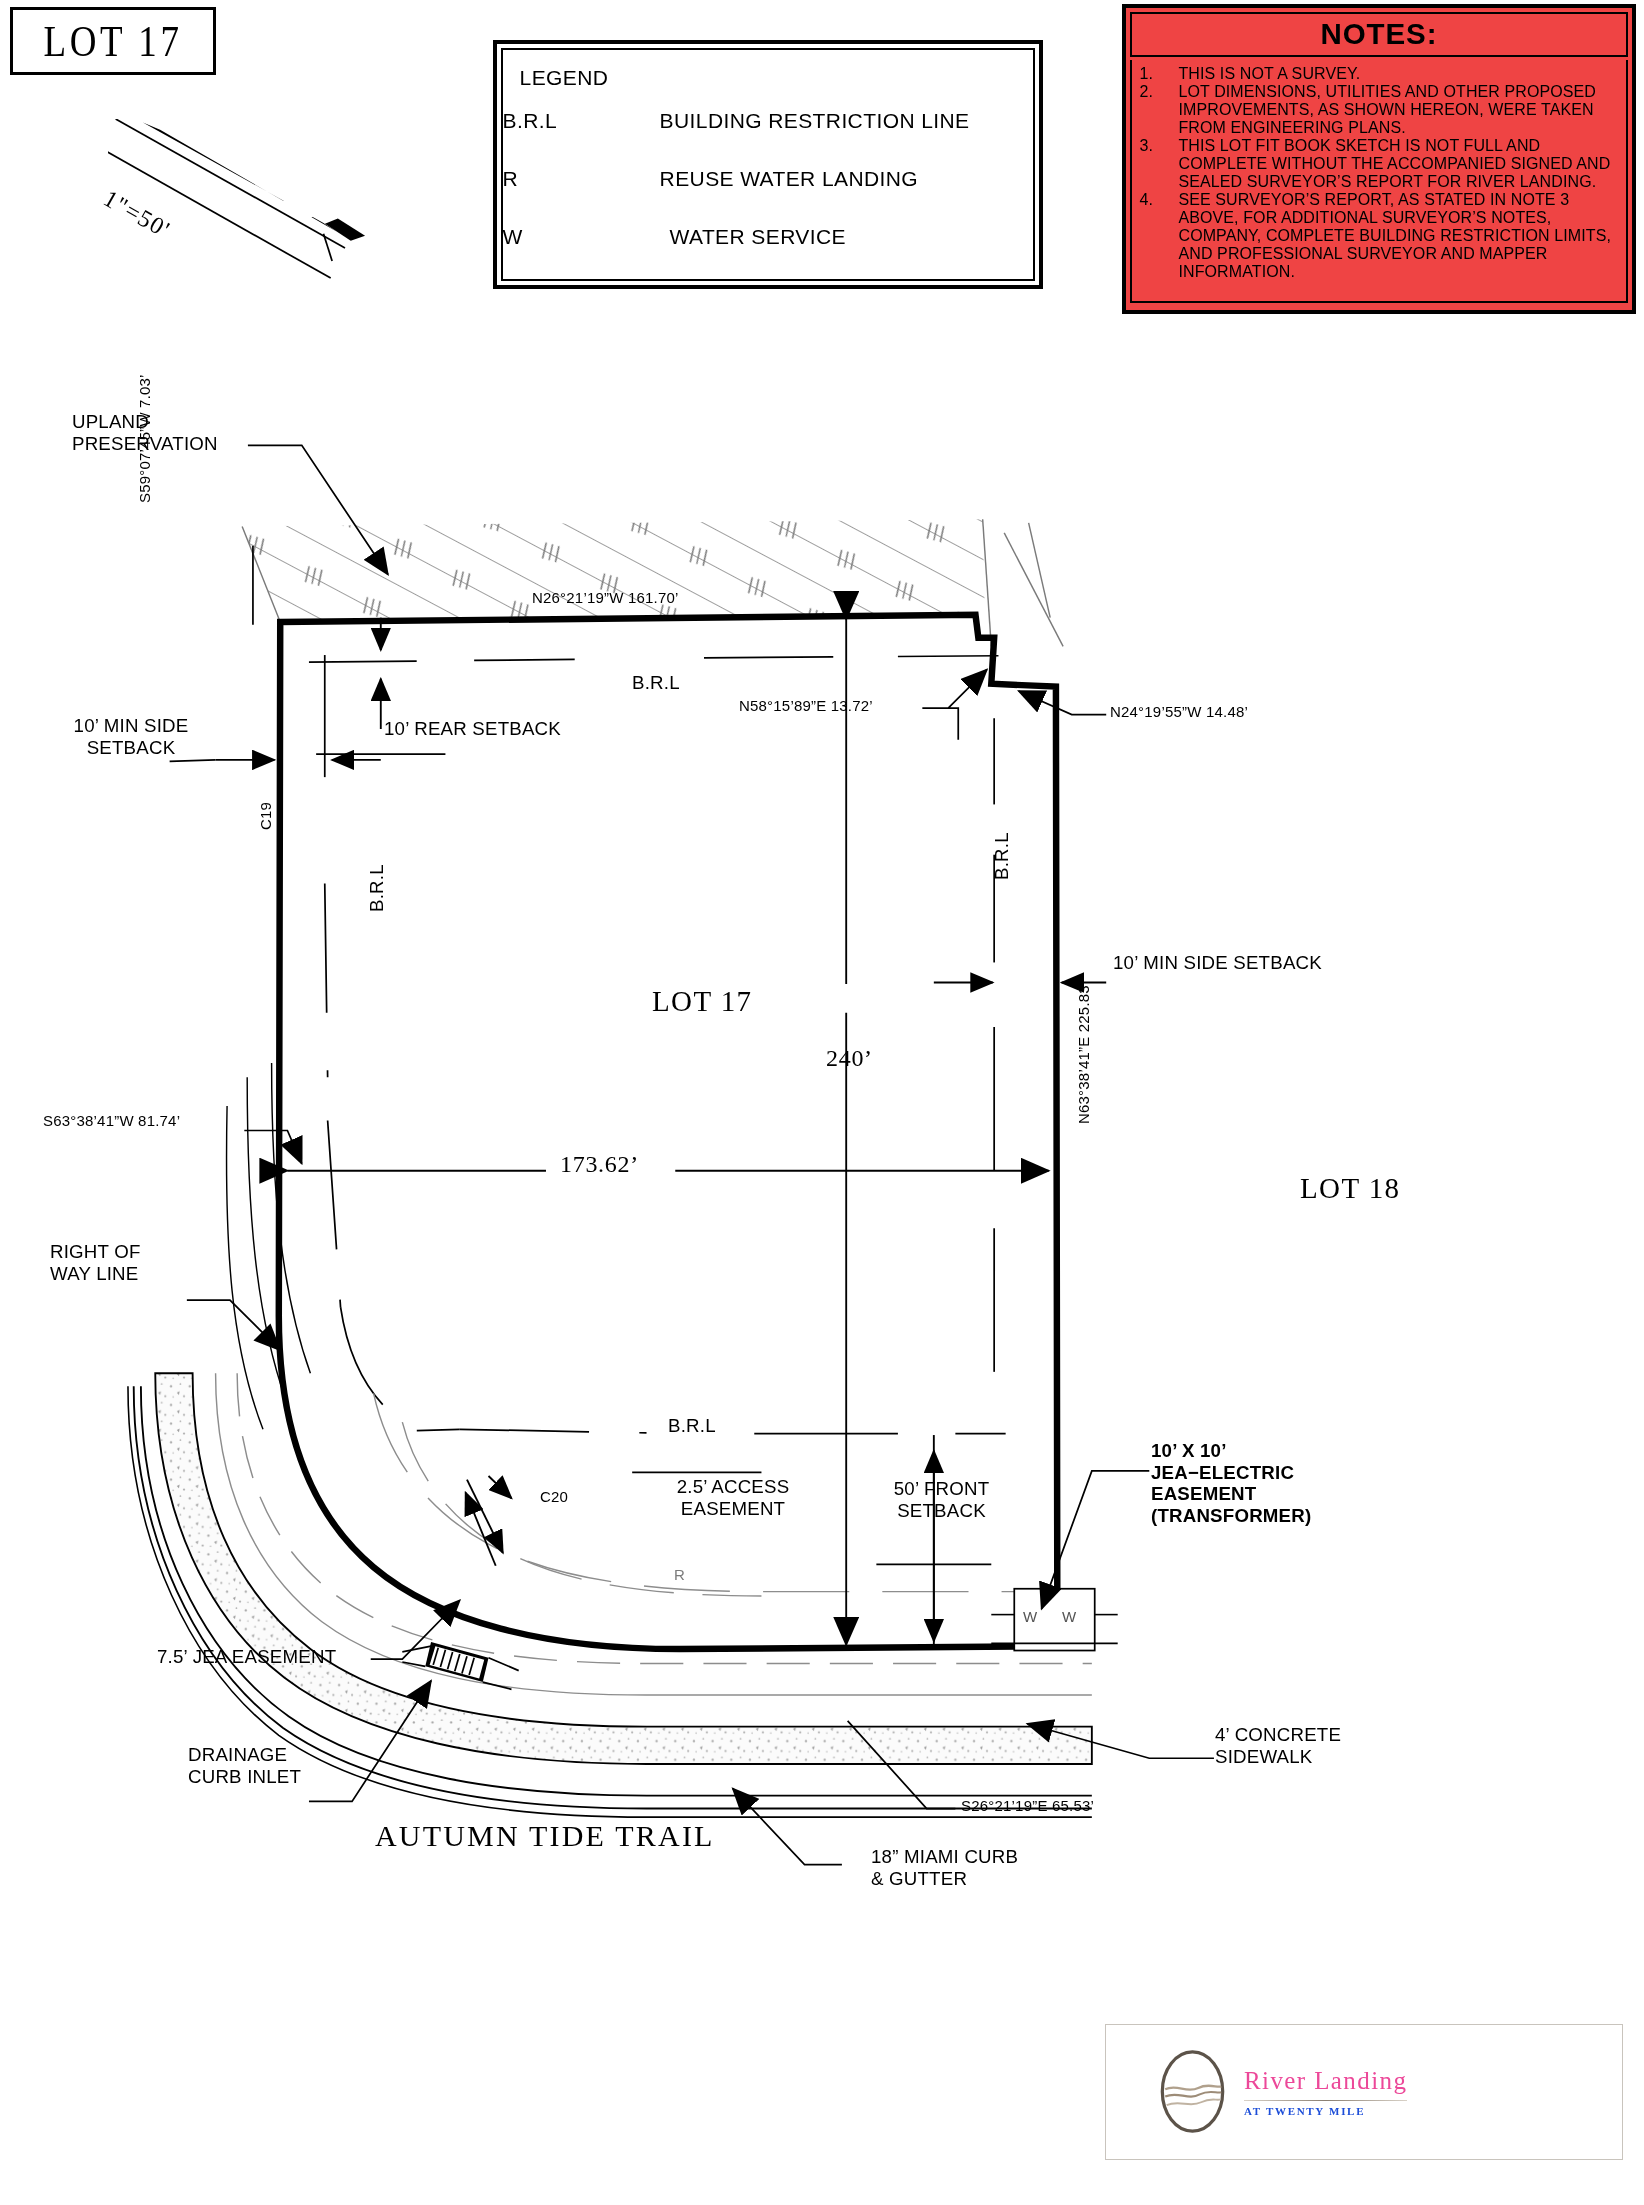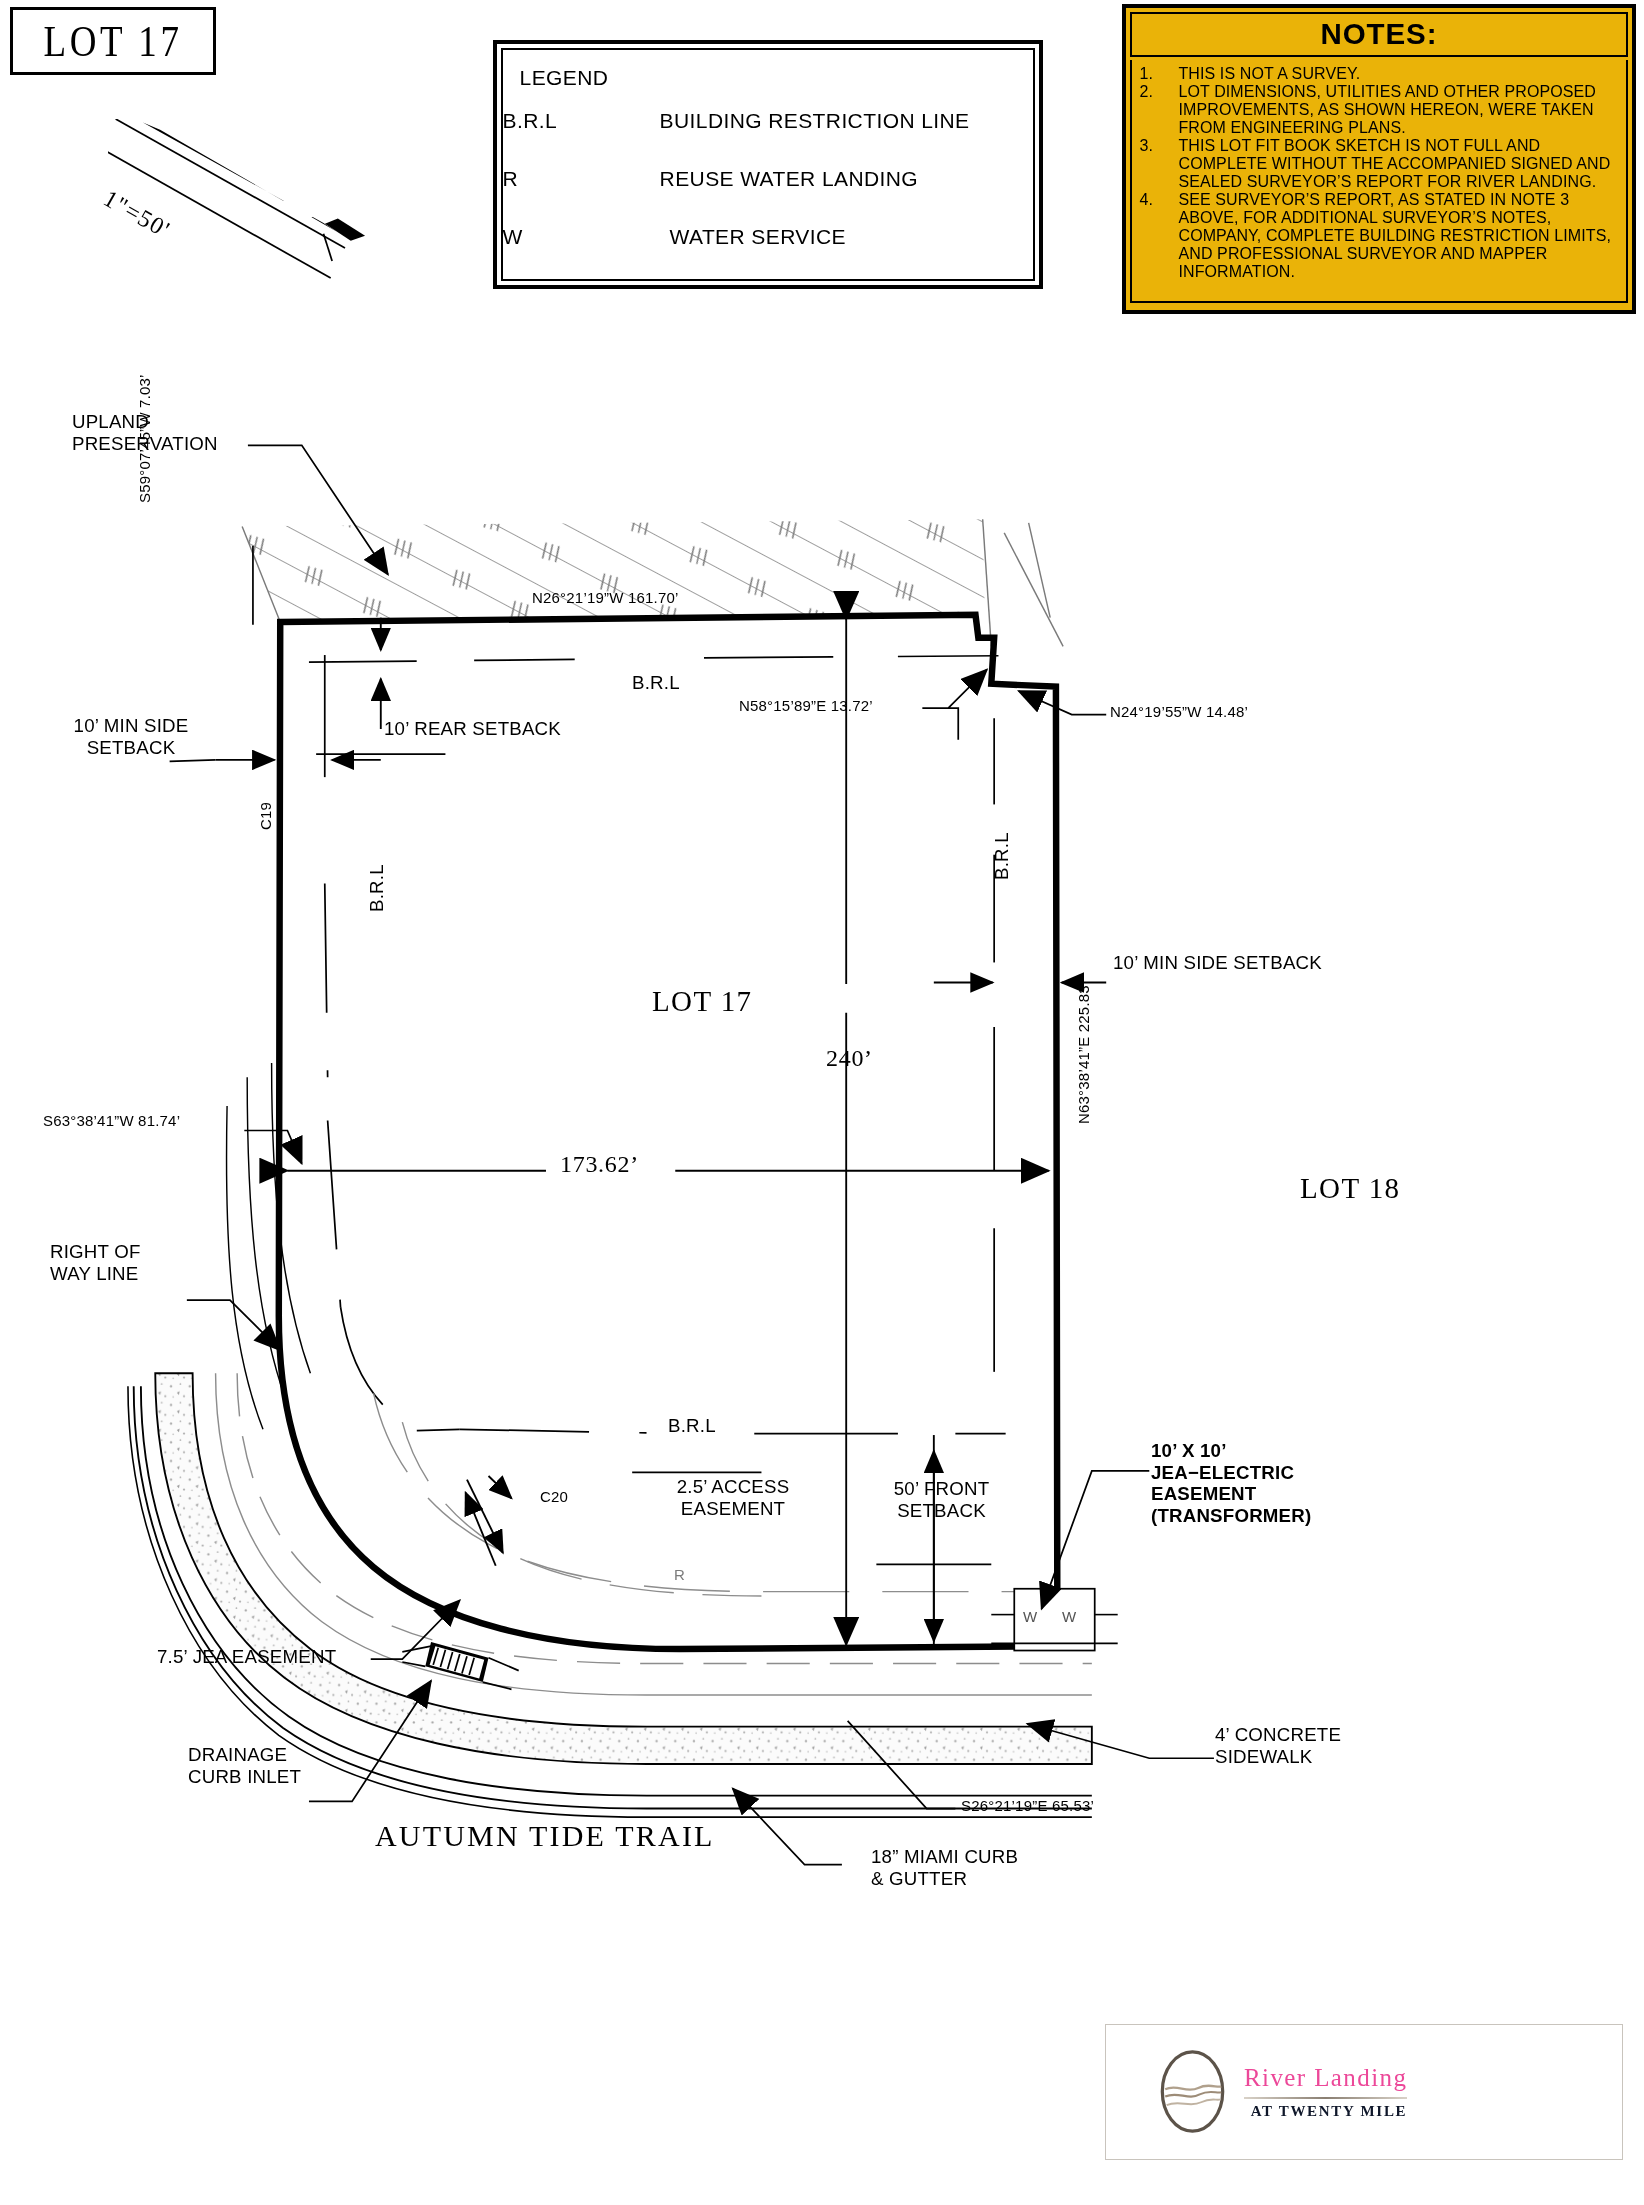--- a/index.html
+++ b/index.html
@@ -39,21 +39,21 @@
     padding:16px 0 0 17px;position:relative;
   }
   .legend-title{font-size:21px;letter-spacing:0.4px;}
   .legend-row{position:absolute;font-size:21px;letter-spacing:0.4px;}
   .legend-row .abbr{position:absolute;left:0;top:0;}
   .legend-row .desc{position:absolute;top:0;}
 
   
   #notes-box{
     left:1122px;top:3.6px;width:514px;height:310px;
-    border:4.3px solid #000;background:#eab308;padding:4.3px;
+    border:4.3px solid #000;background:#ef4444;padding:4.3px;
     box-sizing:border-box;
   }
   #notes-header{
     border:2.9px solid #000;height:45px;box-sizing:border-box;
     display:flex;align-items:center;justify-content:center;
   }
   #notes-header .t{font-size:29.5px;font-weight:bold;letter-spacing:0.9px;}
   #notes-body{
     border:2.2px solid #000;border-top:none;margin-top:2.9px;
     height:calc(100% - 50px);box-sizing:border-box;
@@ -78,21 +78,21 @@
   
   #logo-box{
     left:1105px;top:2024px;width:516px;height:134px;
     border:0.7px solid #c9c4bd;background:#fff;
     display:flex;align-items:center;
   }
   #logo-mark{margin-left:52px;}
   #logo-text{margin-left:17px;font-family:"Liberation Serif",serif;}
   #logo-name{font-size:25px;letter-spacing:1.4px;color:#ec4899;}
   #logo-rule{height:1.4px;background:linear-gradient(90deg,#d9d2c8,#8a7f72,#d9d2c8);margin:5px 0 4.3px;}
-  #logo-sub{font-size:15px;letter-spacing:1.7px;color:#0f172a;text-align:right;font-weight:bold;}
+  #logo-sub{font-size:11px;letter-spacing:1.7px;color:#1d4ed8;text-align:left;font-weight:bold;}
 </style>
 </head>
 <body>
 
 <div class="page">
 
   <div class="abs" id="title-block">
     <span class="txt">LOT 17</span>
   </div>
 

